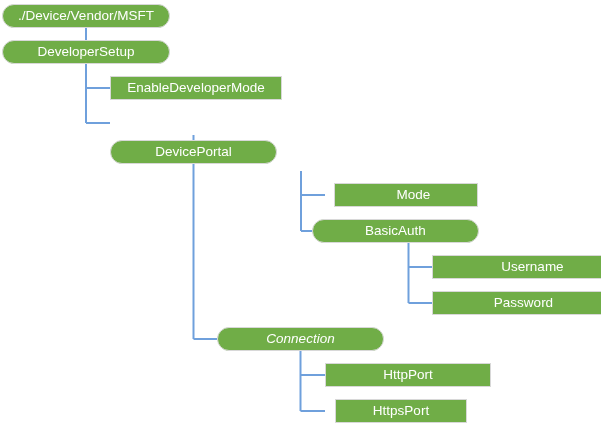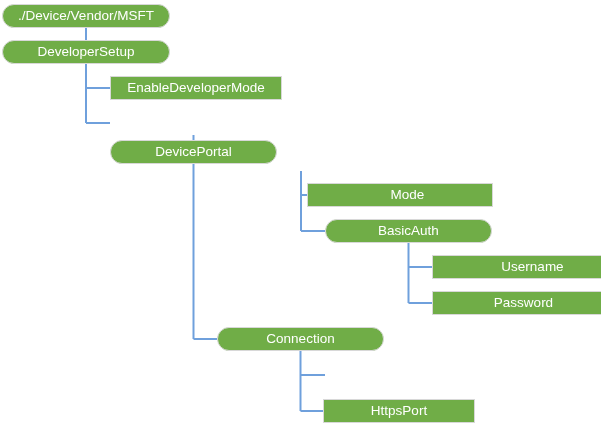--- a/index.html
+++ b/index.html
@@ -61,20 +61,21 @@
     <path class="conn" d="M408.5 303 H432"></path>
     <path class="conn" d="M300.5 351 V411"></path>
     <path class="conn" d="M300.5 375 H325"></path>
     <path class="conn" d="M300.5 411 H325"></path>
   </svg>
 
   <div class="node rounded" style="left:2px;   top:4px;   width:168px;">./Device/Vendor/MSFT</div>
   <div class="node rounded" style="left:2px;   top:40px;  width:168px;">DeveloperSetup</div>
   <div class="node rect" style="left:110px; top:76px;  width:172px;">EnableDeveloperMode</div>
   <div class="node rounded" style="left:110px; top:111px; width:167px;margin-top:29px;">DevicePortal</div>
-  <div class="node rect" style="left:307px; top:183px; width:186px;padding-left:15px;">Mode</div>
-  <div class="node rounded" style="left:325px; top:219px; width:167px;text-align:right;">BasicAuth</div>
+  <div class="node rect" style="left:334px; top:183px; width:144px;padding-left:15px;">Mode</div>
+  <div class="node rounded" style="left:312px; top:219px; width:167px;text-align:right;">BasicAuth</div>
   <div class="node rect" style="left:432px; top:255px; width:201px;">Username</div>
   <div class="node rect" style="left:432px; top:291px; width:183px;">Password</div>
-  <div class="node rounded" style="left:217px; top:327px; width:167px;">Connection</div>
-  <div class="node rect" style="left:323px; top:399px; width:152px;">HttpsPort</div>
+  <div class="node rounded" style="left:217px; top:327px; width:167px;font-style:italic;">Connection</div>
+  <div class="node rect" style="left:325px; top:363px; width:166px;">HttpPort</div>
+  <div class="node rect" style="left:335px; top:399px; width:132px;">HttpsPort</div>
 
 </div>
 
 </body></html>

